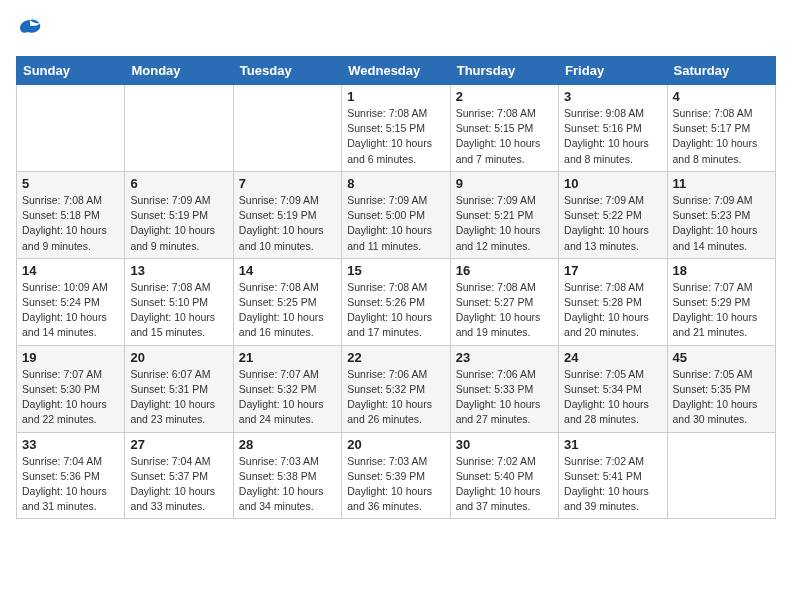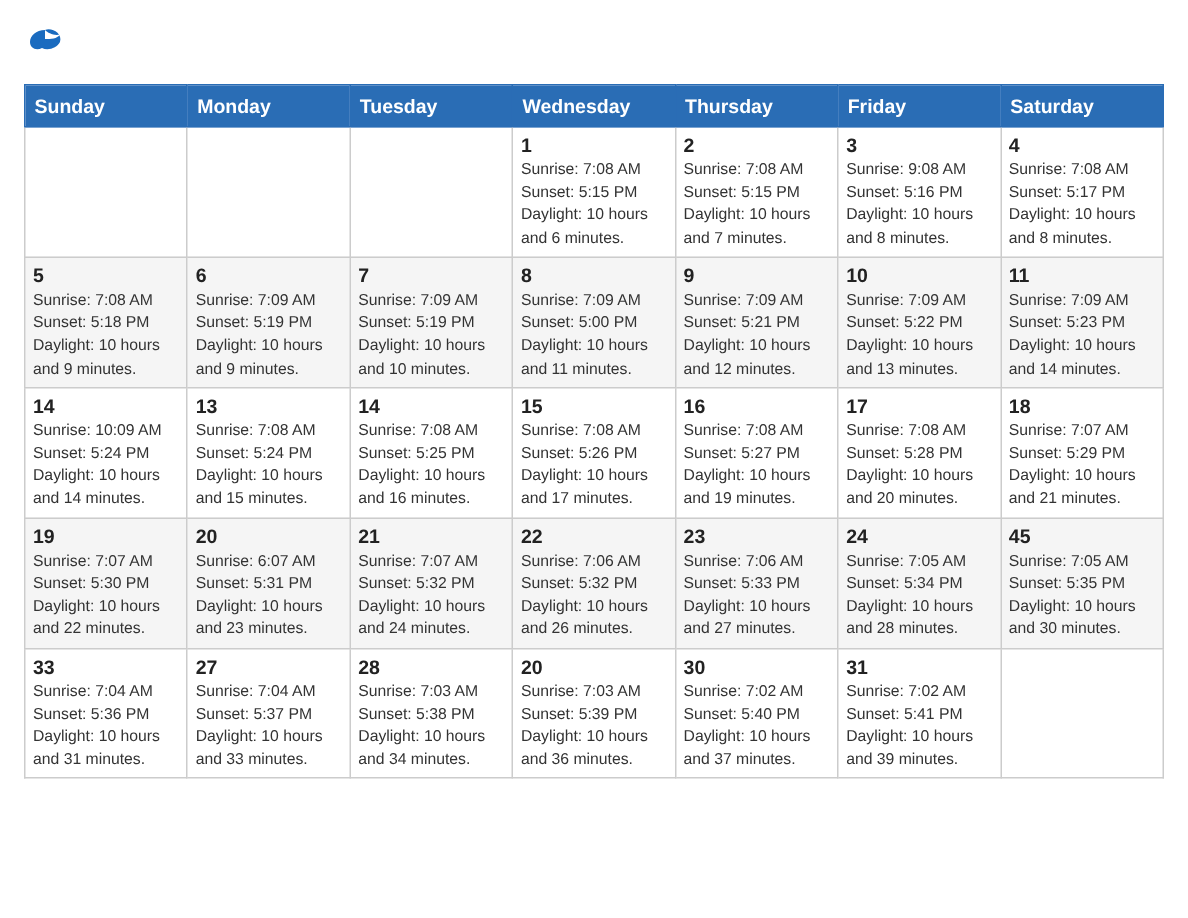--- a/index.html
+++ b/index.html
@@ -210,21 +210,21 @@
         <td>
           <span class="day-number">14</span>
           <div class="day-info">Sunrise: 10:09 AM
 Sunset: 5:24 PM
 Daylight: 10 hours
 and 14 minutes.</div>
         </td>
         <td>
           <span class="day-number">13</span>
           <div class="day-info">Sunrise: 7:08 AM
-Sunset: 5:24 PM
+Sunset: 5:10 PM
 Daylight: 10 hours
 and 15 minutes.</div>
         </td>
         <td>
           <span class="day-number">14</span>
           <div class="day-info">Sunrise: 7:08 AM
 Sunset: 5:25 PM
 Daylight: 10 hours
 and 16 minutes.</div>
         </td>

